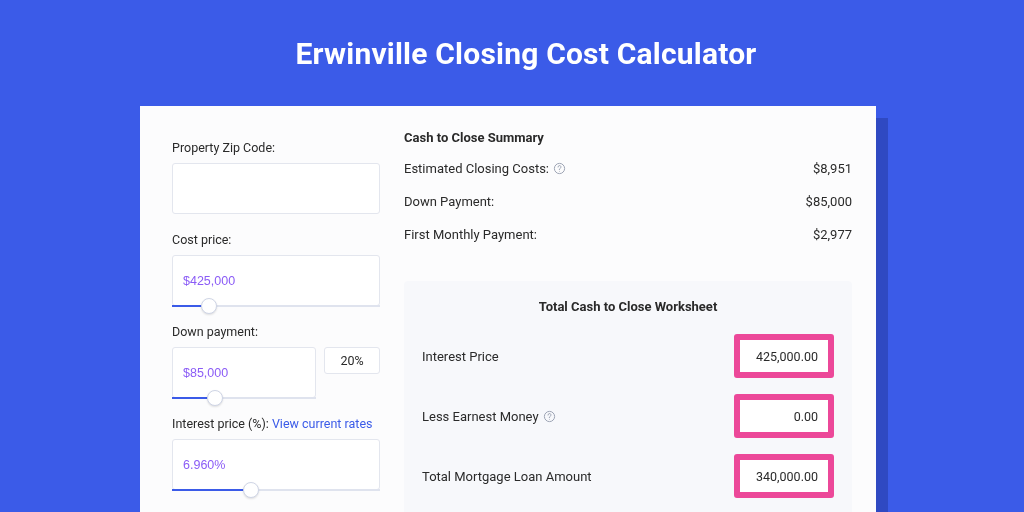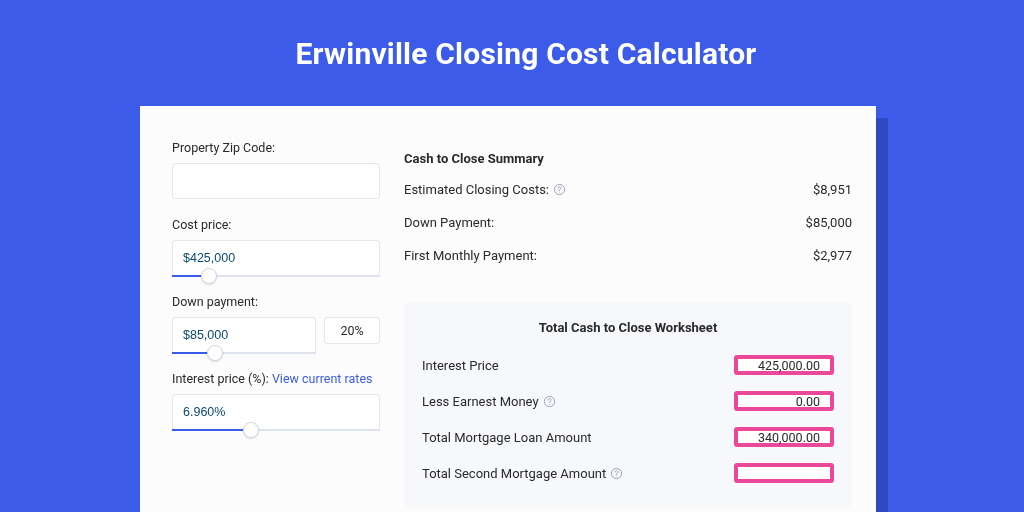--- a/index.html
+++ b/index.html
@@ -44,27 +44,27 @@
   .right-col {
     flex: 1;
     padding: 24px 24px 0 24px;
     font-size: 12.5px;
     color: #2a2a2a;
   }
 
   .field-label { font-size: 12.5px; color: #2a2a2a; margin-bottom: 8px; }
   .input {
     width: 100%;
-    height: 36px;
+    height: 51px;
     background: #fff;
     border: 1px solid #e3e6ee;
     border-radius: 3px;
     padding: 0 10px;
     font-size: 12.5px;
-    color: #0c4a6e;
+    color: #8b5cf6;
   }
   .slider-wrap { position: relative; margin-bottom: 18px; }
   .slider-track {
     position: absolute;
     left: 0; right: 0;
     bottom: -1px;
     height: 2px;
     background: #dfe3ee;
   }
   .slider-fill {
@@ -103,40 +103,39 @@
     align-items: center;
     margin-bottom: 18px;
     font-size: 13px;
   }
   .summary-row.total { font-weight: 700; }
   .summary-row .label { display: flex; align-items: center; gap: 4px; }
   .summary-block {
     border-bottom: 1px solid transparent;
     padding-bottom: 6px;
     margin-bottom: 14px;
-    margin-top: 21px;
   }
 
   .worksheet {
     background: #f7f8fb;
     border-radius: 4px;
     padding: 18px 18px 8px 18px;
   }
   .worksheet-heading { font-weight: 700; font-size: 13px; margin-bottom: 20px; text-align: center; }
   .ws-row {
     display: flex; justify-content: space-between; align-items: center;
     margin-bottom: 16px;
     font-size: 13px;
   }
   .ws-row .label { display: flex; align-items: center; gap: 4px; color: #2a2a2a; }
   .ws-value {
     min-width: 100px;
-    height: 20px;
-    background: #fff;
-    border: 4px solid #ec4899;
+    height: 44px;
+    background: #fff;
+    border: 6px solid #ec4899;
     border-radius: 3px;
     display: flex; align-items: center; justify-content: flex-end;
     padding: 0 10px;
     font-size: 12.5px;
     color: #2a2a2a;
   }
 
   .help-icon {
     display: inline-flex;
     width: 13px; height: 13px;

